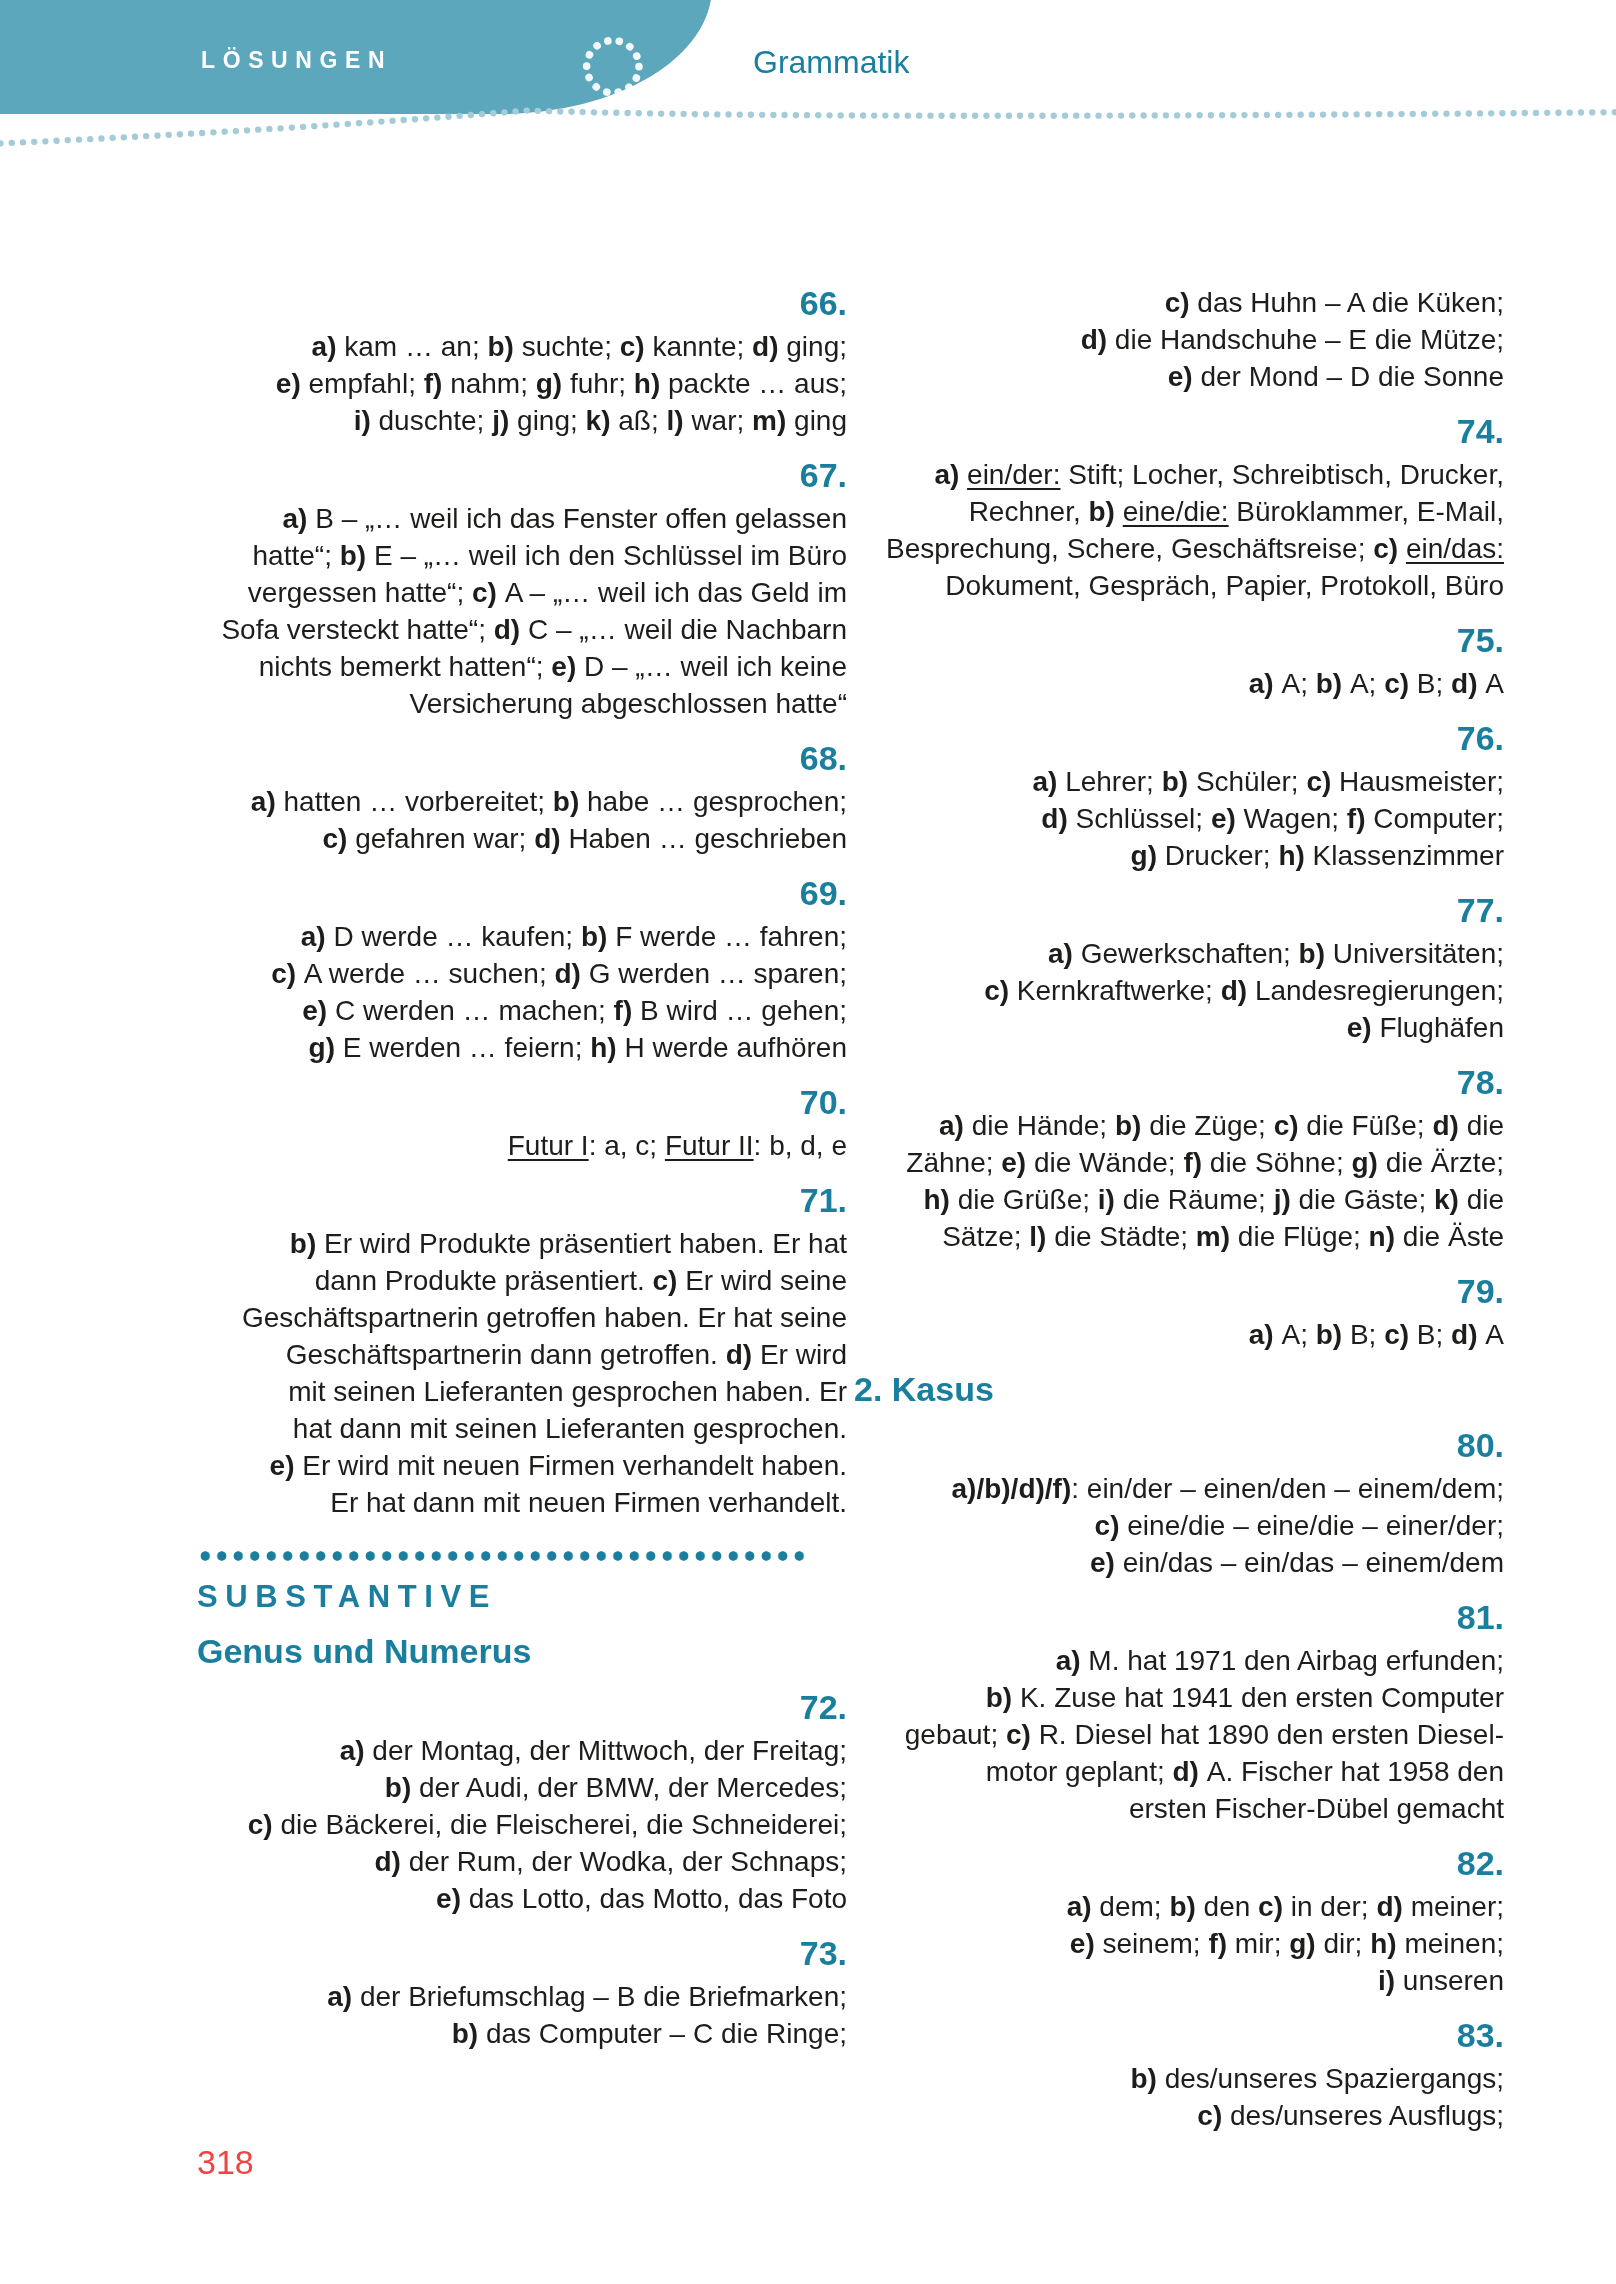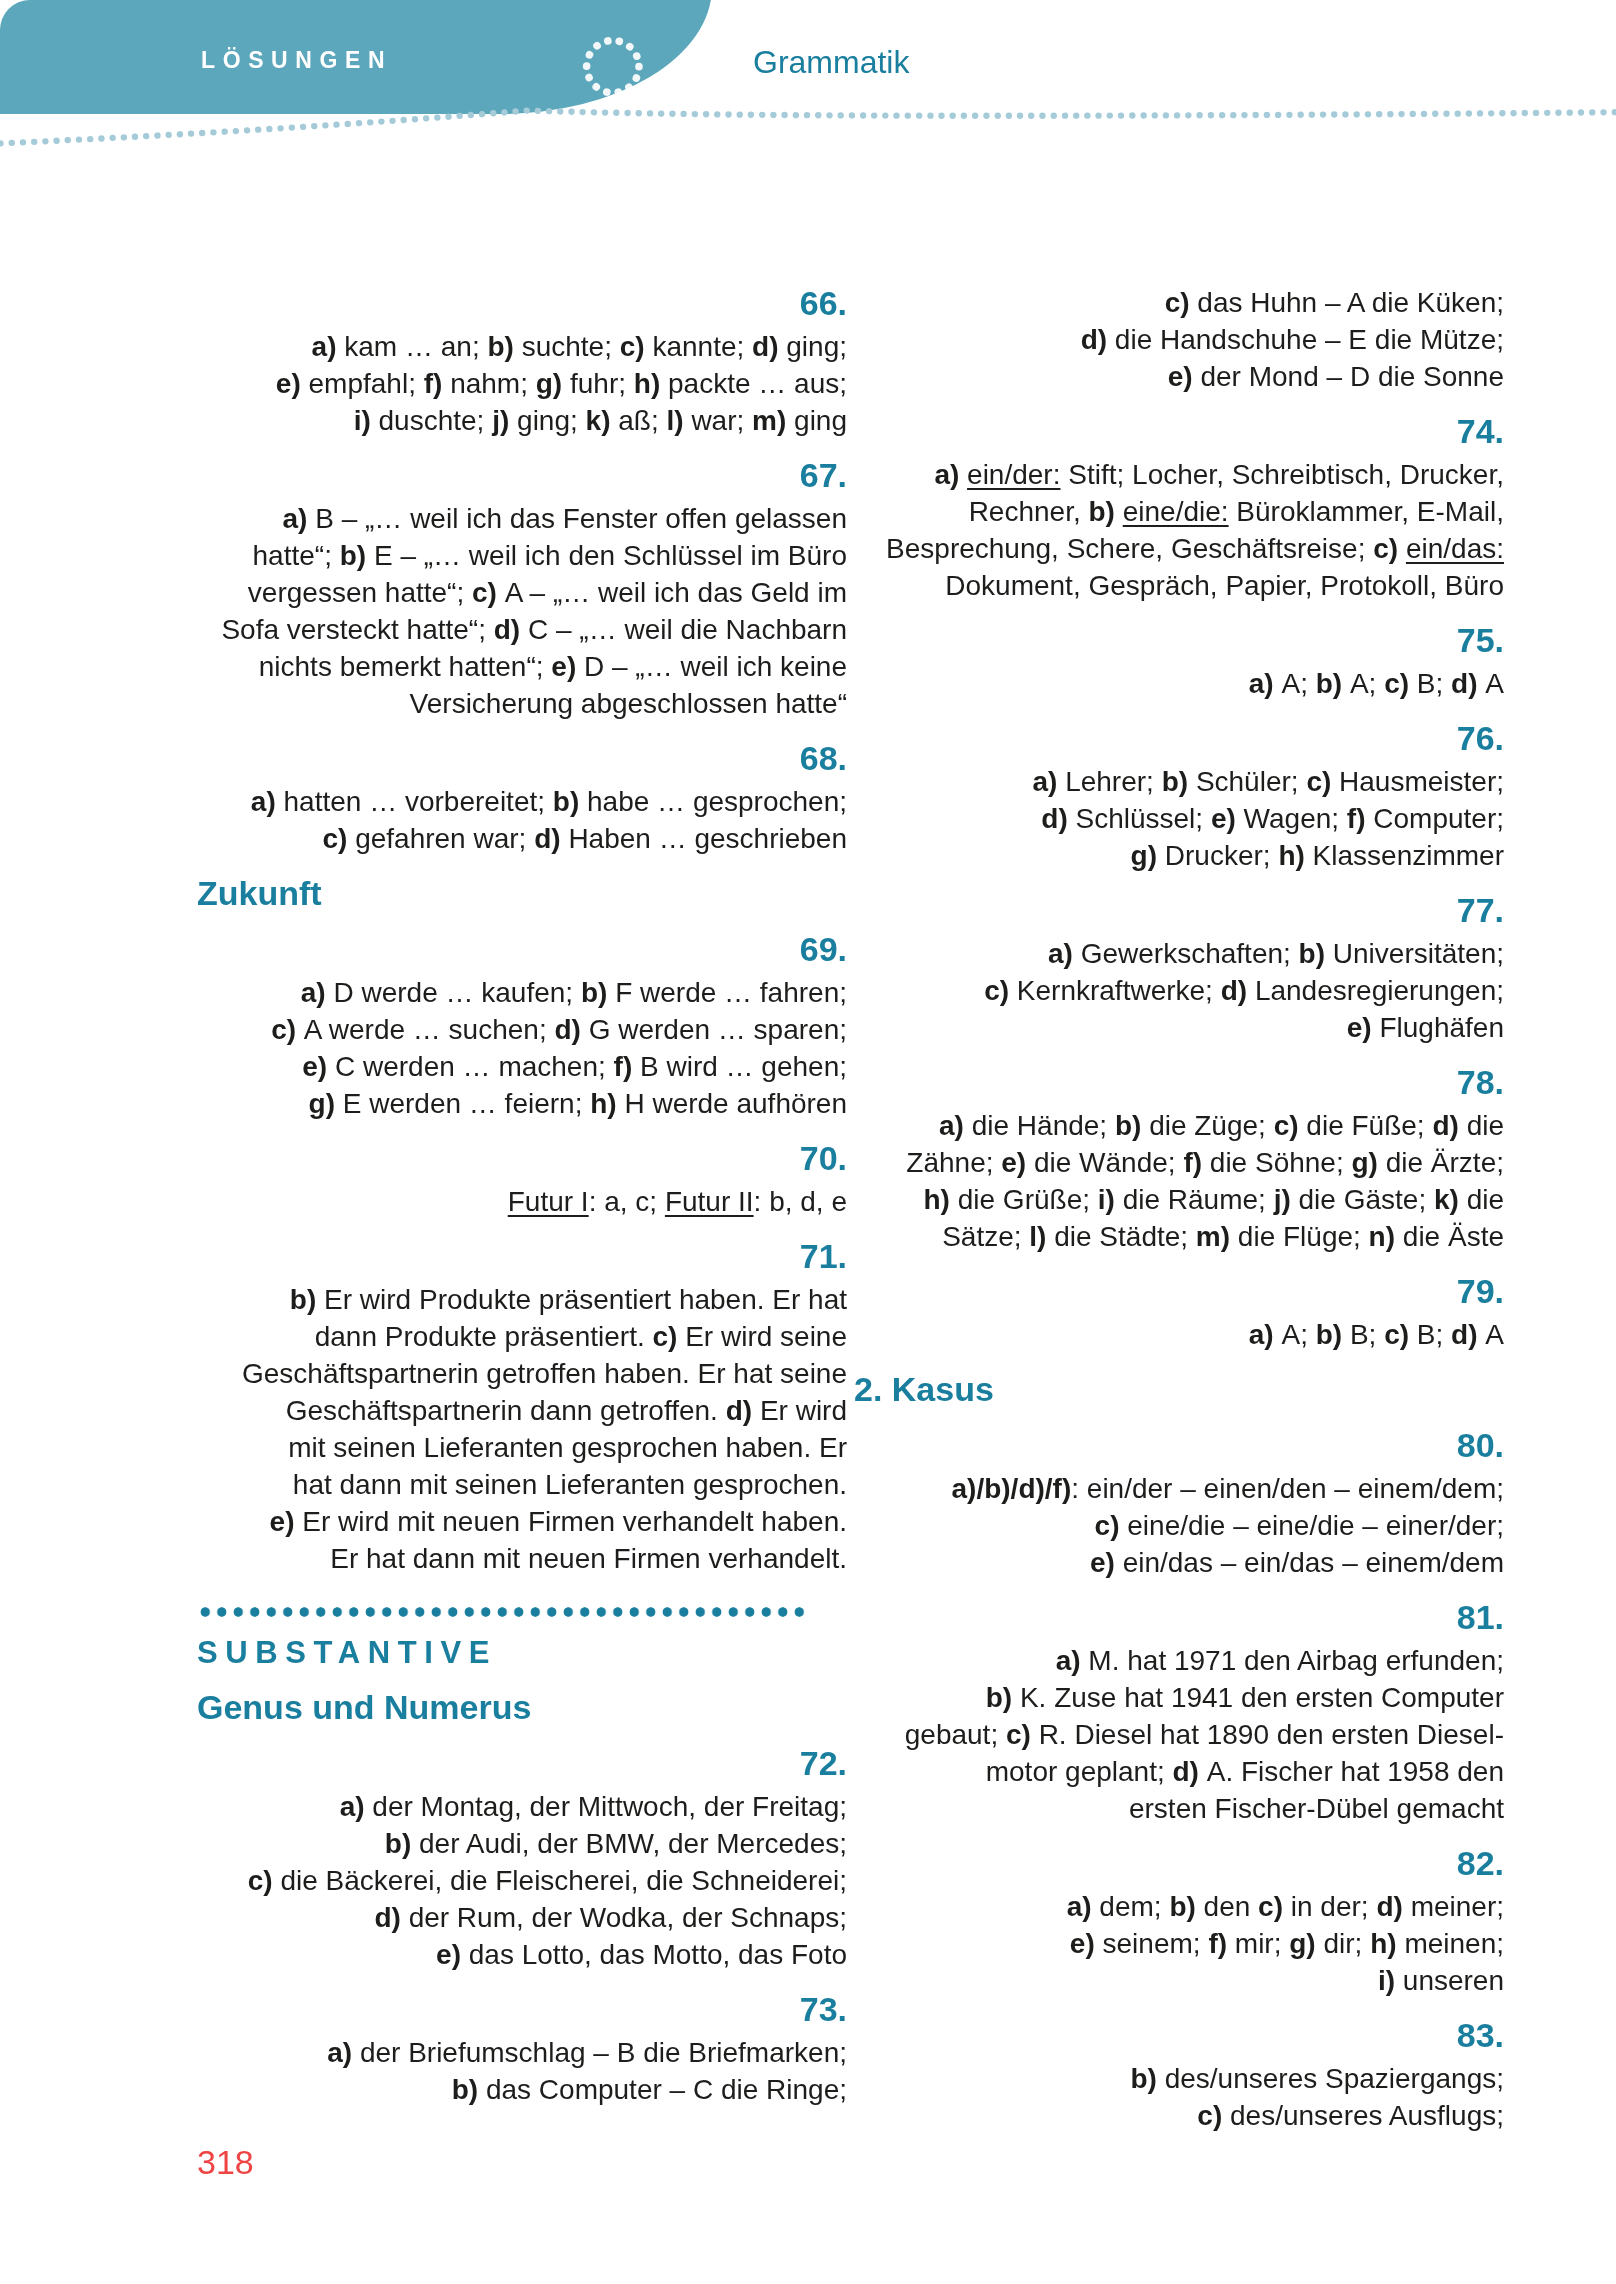--- a/index.html
+++ b/index.html
@@ -1,17 +1,17 @@
 <!DOCTYPE html>
 <html style="font-size:13.5px"><head>
 <meta charset="utf-8">
 <style>
   html,body{margin:0;padding:0;background:#ffffff;}
   .page{position:relative;width:1617px;height:2284px;background:#ffffff;overflow:hidden;
-        font-family:"Liberation Sans","DejaVu Sans",sans-serif;color:#1d1d1b;border-radius:30px;}
+        font-family:"Liberation Sans","DejaVu Sans",sans-serif;color:#1d1d1b;}
 
   
   .blob{position:absolute;top:-18.6px;left:-23.6px;width:736px;height:133px;background:#5ca7bb;
         border-radius:0 0 211px 25px / 0 0 127px 20px;}
   .hdr-title{position:absolute;left:201px;top:47px;color:#ffffff;font-weight:700;
              font-size:23px;letter-spacing:7.6px;}
   .hdr-chapter{position:absolute;left:753px;top:44px;color:#1a7e9e;font-size:32px;}
   .hdr-art{position:absolute;top:0;left:0;pointer-events:none;}
 
   
@@ -68,21 +68,20 @@
         <div class="line"><span>vergessen hatte“; </span><span class="b">c) </span><span>A – „… weil ich das Geld im</span></div>
         <div class="line"><span>Sofa versteckt hatte“; </span><span class="b">d) </span><span>C – „… weil die Nachbarn</span></div>
         <div class="line"><span>nichts bemerkt hatten“; </span><span class="b">e) </span><span>D – „… weil ich keine</span></div>
         <div class="line"><span>Versicherung abgeschlossen hatte“</span></div>
       </section>
       <section>
         <div class="sec-num">68.</div>
         <div class="line"><span class="b">a) </span><span>hatten … vorbereitet; </span><span class="b">b) </span><span>habe … gesprochen;</span></div>
         <div class="line"><span class="b">c) </span><span>gefahren war; </span><span class="b">d) </span><span>Haben … geschrieben</span></div>
       </section>
-      <div class="h-sub">Zukunft</div>
       <section>
         <div class="sec-num">69.</div>
         <div class="line"><span class="b">a) </span><span>D werde … kaufen; </span><span class="b">b) </span><span>F werde … fahren;</span></div>
         <div class="line"><span class="b">c) </span><span>A werde … suchen; </span><span class="b">d) </span><span>G werden … sparen;</span></div>
         <div class="line"><span class="b">e) </span><span>C werden … machen; </span><span class="b">f) </span><span>B wird … gehen;</span></div>
         <div class="line"><span class="b">g) </span><span>E werden … feiern; </span><span class="b">h) </span><span>H werde aufhören</span></div>
       </section>
       <section>
         <div class="sec-num">70.</div>
         <div class="line"><span class="u">Futur I</span><span>: a, c; </span><span class="u">Futur II</span><span>: b, d, e</span></div>

